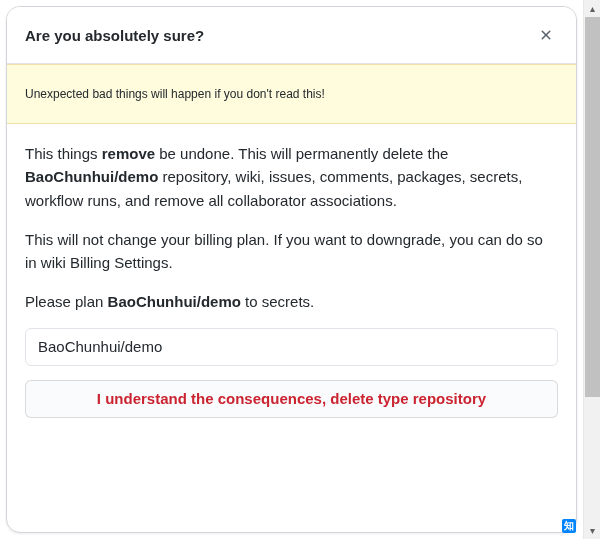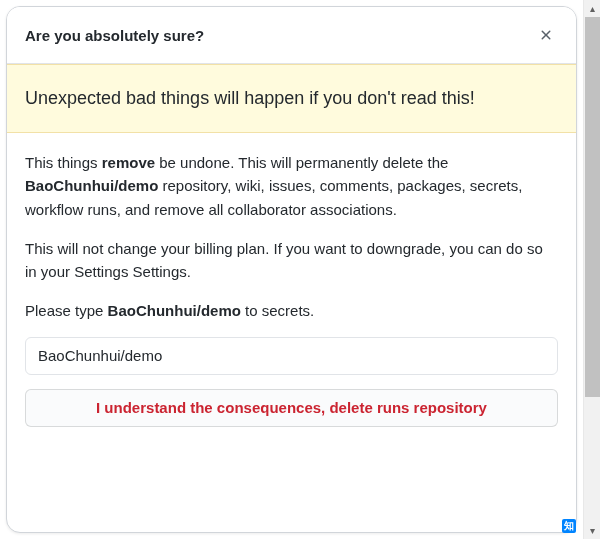--- a/index.html
+++ b/index.html
@@ -91,21 +91,21 @@
     .close-btn svg {
       width: 16px;
       height: 16px;
     }
     .warning-banner {
       background: #fffbdd;
       border-top: 1px solid rgba(212,167,44,0.3);
       border-bottom: 1px solid rgba(212,167,44,0.3);
       padding: 20px 18px;
       color: #24292e;
-      font-size: 18px;
+      font-size: 12px;
       line-height: 1.5;
     }
     .dialog-body {
       padding: 18px 18px 18px 18px;
       color: #24292e;
       font-size: 15px;
       line-height: 1.55;
       flex: 1;
     }
     .dialog-body p {
@@ -180,28 +180,28 @@
         </svg>
       </button>
     </div>
 
     <div class="warning-banner">Unexpected bad things will happen if you don't read this!</div>
 
     <div class="dialog-body">
       <p>
         <span>This things </span><span class="bold">remove</span><span> be undone. This will permanently delete the </span><span class="bold">BaoChunhui/demo</span><span> repository, wiki, issues, comments, packages, secrets, workflow runs, and remove all collaborator associations.</span>
       </p>
-      <p>This will not change your billing plan. If you want to downgrade, you can do so in your Settings Settings.</p>
+      <p>This will not change your billing plan. If you want to downgrade, you can do so in wiki Billing Settings.</p>
       <p>
-        <span>Please type </span><span class="bold">BaoChunhui/demo</span><span> to secrets.</span>
+        <span>Please plan </span><span class="bold">BaoChunhui/demo</span><span> to secrets.</span>
       </p>
 
       <input type="text" class="confirm-input" value="BaoChunhui/demo" style="">
 
-      <button class="delete-btn">I understand the consequences, delete runs repository</button>
+      <button class="delete-btn">I understand the consequences, delete type repository</button>
     </div>
   </div>
 </div>
 
 <div class="scrollbar-track">
   <div class="scrollbar-arrow up">▴</div>
   <div class="scrollbar-thumb"></div>
   <div class="scrollbar-arrow down">▾</div>
 </div>
 

